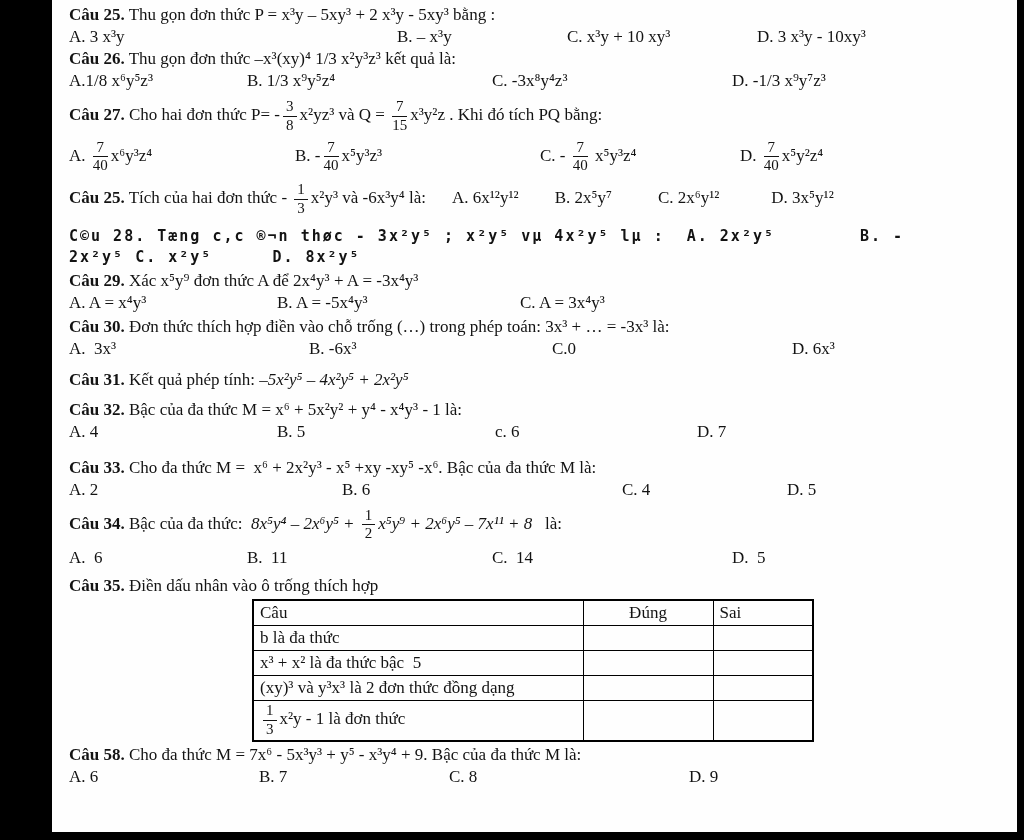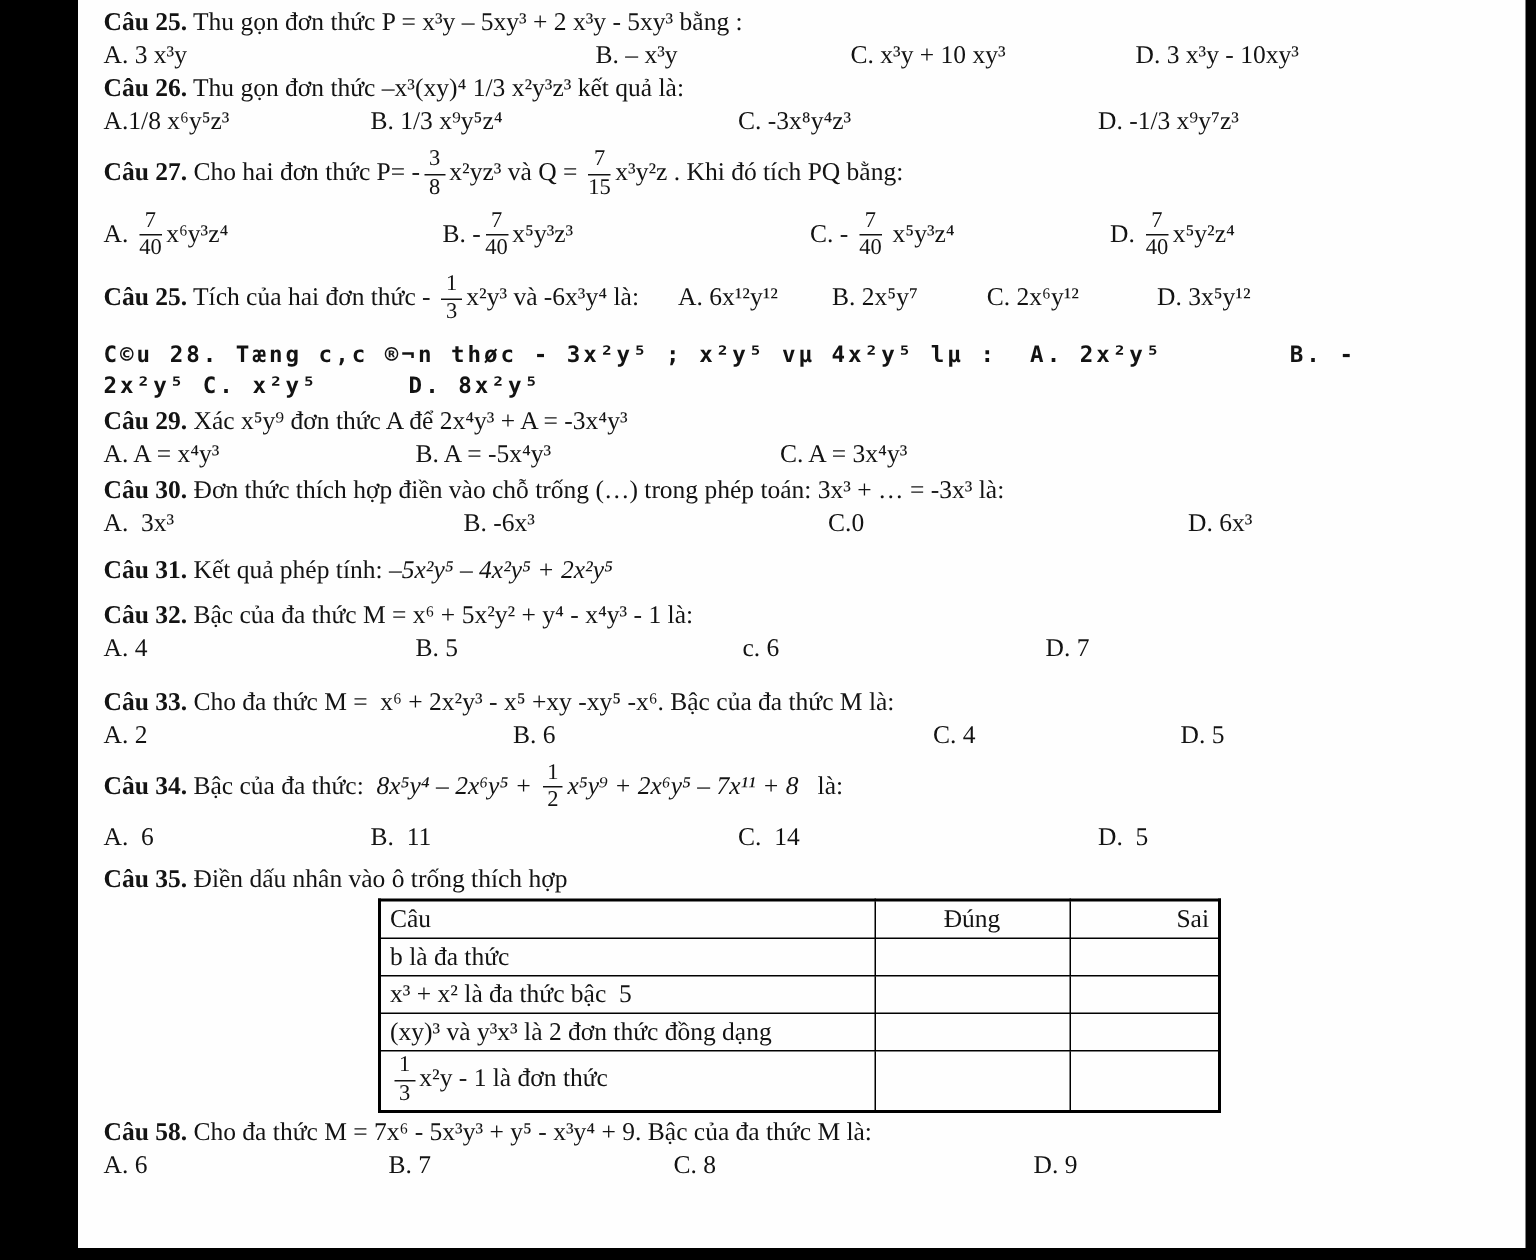--- a/index.html
+++ b/index.html
@@ -33,21 +33,21 @@
   .q28-b{margin-left:auto;margin-right:105px;}
   .q28-d{margin-left:60px;}
   .inlineopt{display:inline;}
   .t35{
     border-collapse:collapse;margin:2px 0 2px 183px;border:2px solid #000;
     font-size:17px;
   }
   .t35 td{border:1px solid #000;padding:1px 6px;height:23px;white-space:pre-wrap;}
   .t35 .c-cau{width:330px;box-sizing:border-box;text-align:left;margin-left:44px;}
   .t35 .c-dung{width:130px;box-sizing:border-box;text-align:center;}
-  .t35 .c-sai{width:100px;box-sizing:border-box;text-align:right;}
+  .t35 .c-sai{width:100px;box-sizing:border-box;text-align:left;}
 </style>
 </head>
 <body>
 
 <div class="paper">
 
   <div>
     <div class="line"><b class="qlabel">Câu 25.</b><span> Thu gọn đơn thức P = x³y – 5xy³ + 2 x³y - 5xy³ bằng :</span></div>
     <div class="opts">
       <span class="opt" style="width:328px">A. 3 x³y</span>

